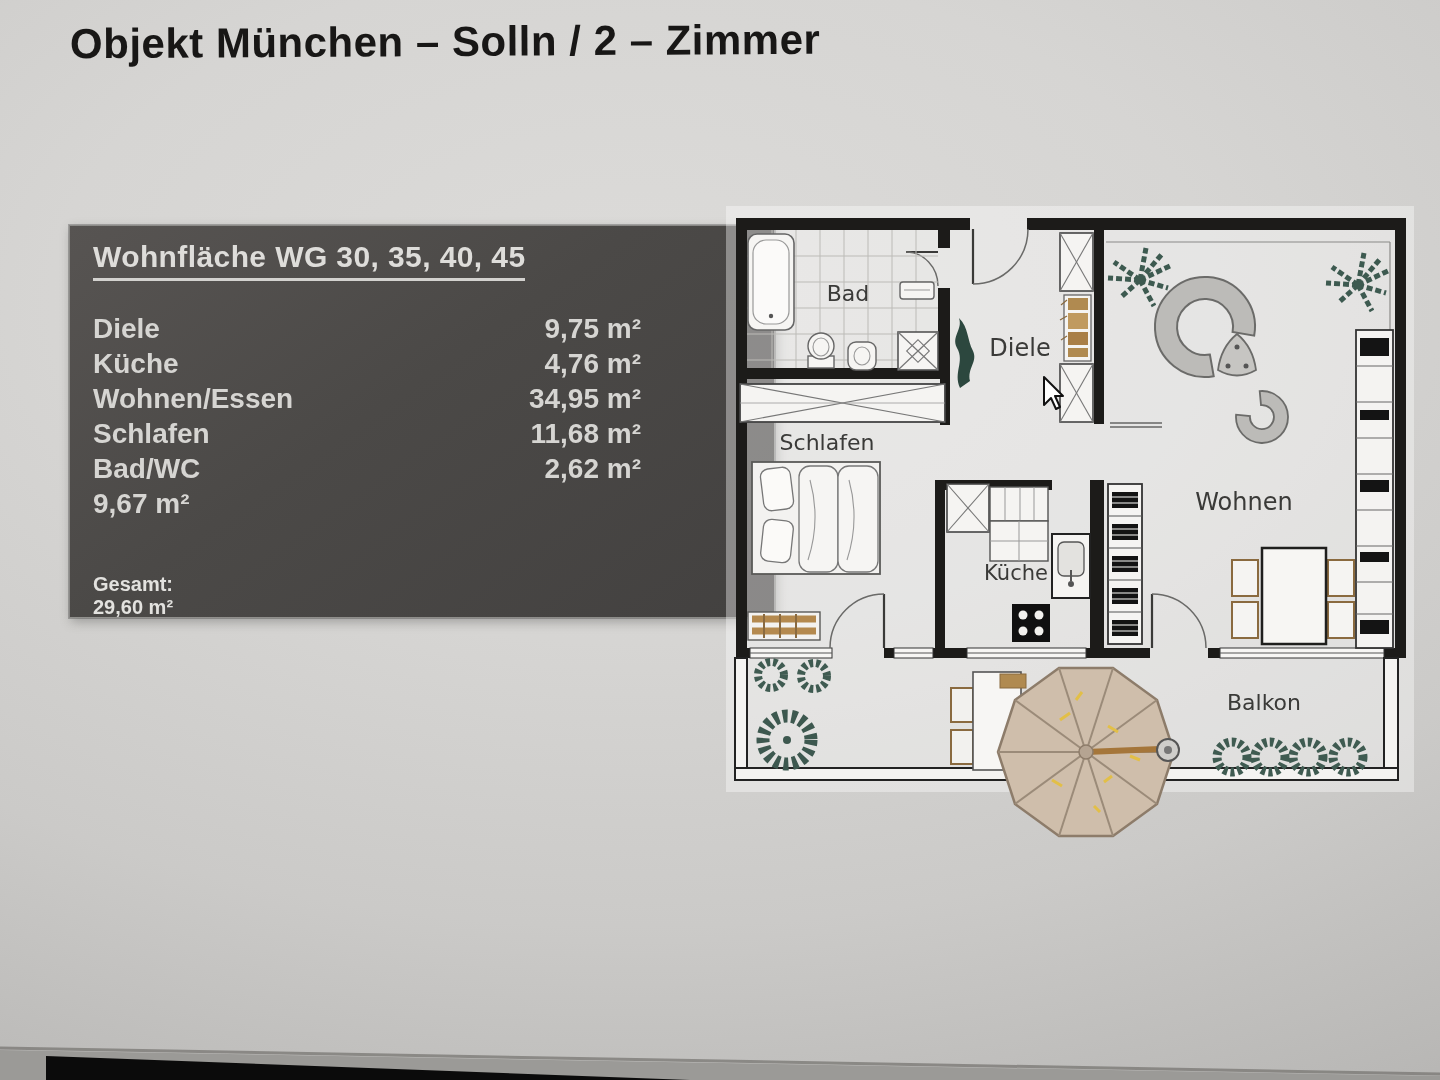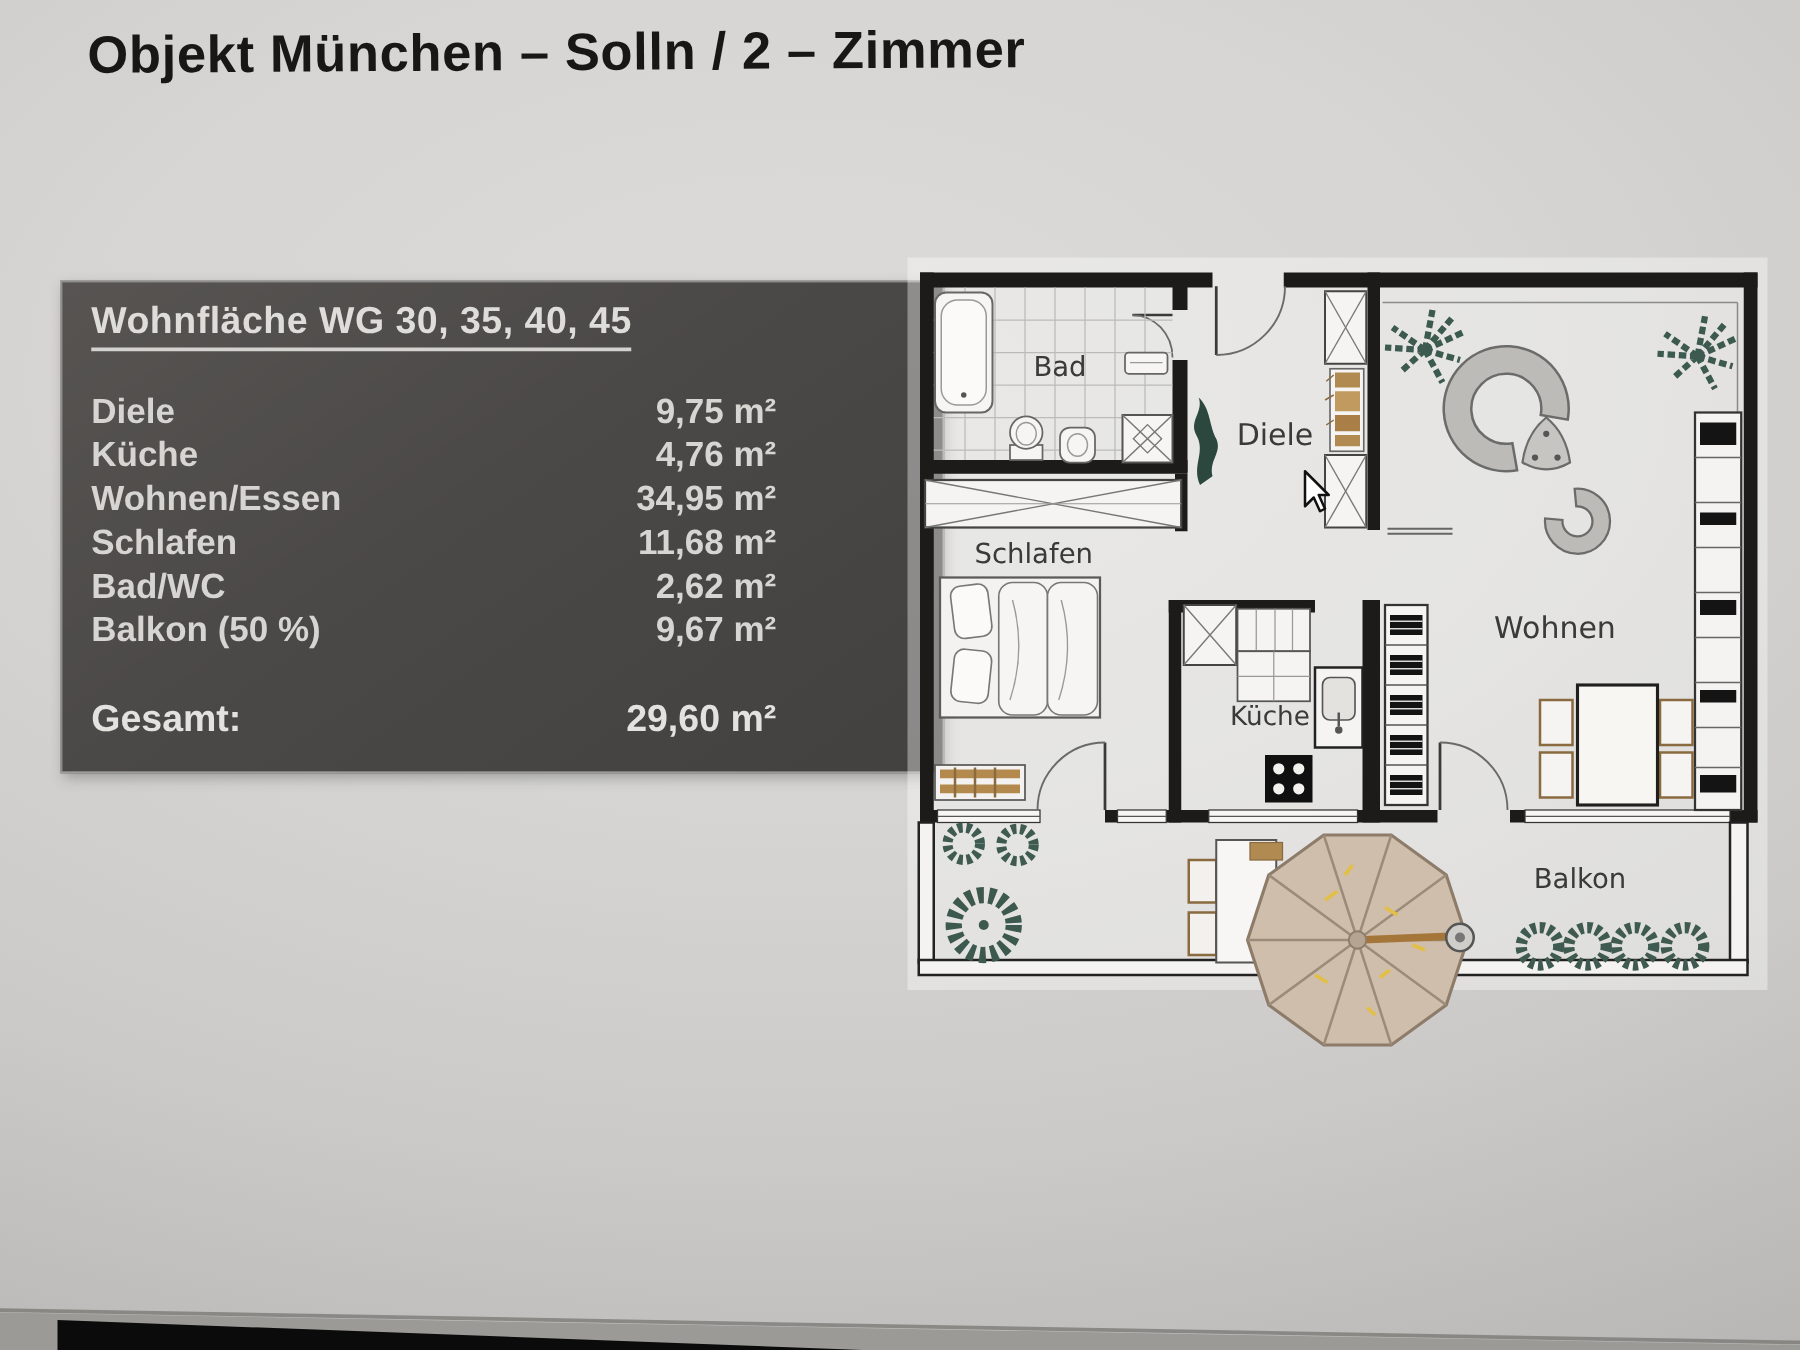--- a/index.html
+++ b/index.html
@@ -8,34 +8,34 @@
     position:relative;width:1440px;height:1080px;overflow:hidden;
     background:
       radial-gradient(ellipse 135% 105% at 44% 28%, #dcdbd9 0%, #d6d5d3 30%, #cbcac8 55%, #b9b8b6 78%, #a7a6a4 100%);
   }
   #page-title{
     position:absolute;left:70px;top:18px;
     font-size:42px;font-weight:800;color:#181716;letter-spacing:.5px;
     transform:rotate(-.35deg);
   }
   #area-box{
-    position:absolute;left:49px;top:225px;width:706px;height:393px;box-sizing:border-box;
+    position:absolute;left:69px;top:225px;width:706px;height:393px;box-sizing:border-box;
     background:linear-gradient(145deg,#575452 0%,#4b4947 45%,#434140 100%);
     border:1px solid rgba(195,195,192,.55);
     box-shadow:0 0 0 1px rgba(70,70,68,.35), 2px 4px 10px rgba(80,80,78,.4);
     color:#d6d5d2;padding:14px 0 0 23px;
   }
   #area-box .hdr{
     display:inline-block;font-size:30px;font-weight:700;color:#deddda;
     border-bottom:3px solid #d3d2cf;padding-bottom:4px;letter-spacing:.4px;
   }
   #area-box .rows{margin-top:30px;width:548px;}
   #area-box .row{display:flex;justify-content:space-between;font-size:28px;font-weight:700;line-height:35px;}
   #area-box .row .val{text-align:right;}
-  #area-box .total{display:flex;justify-content:space-between;width:548px;margin-top:38px;font-size:30px;font-weight:800;color:#e3e2df;}
+  #area-box .total{display:flex;justify-content:space-between;width:548px;margin-top:52px;font-size:20px;font-weight:800;color:#e3e2df;flex-direction:column;}
   #plan-svg{position:absolute;left:0;top:0;pointer-events:none;}
   text{font-family:"DejaVu Sans",sans-serif;fill:#3a3a38;}
 </style>
 </head>
 <body>
 
 <div id="stage">
 
   <div id="page-title">Objekt München – Solln / 2 – Zimmer</div>
 
@@ -56,21 +56,20 @@
       </div>
       <div class="row">
         <span class="lbl">Schlafen</span>
         <span class="val">11,68 m²</span>
       </div>
       <div class="row">
         <span class="lbl">Bad/WC</span>
         <span class="val">2,62 m²</span>
       </div>
       <div class="row">
-        <span class="lbl">Balkon (50 %)</span>
         <span class="val">9,67 m²</span>
       </div>
     </div>
     <div class="total">
       <span>Gesamt:</span>
       <span>29,60 m²</span>
     </div>
   </div>
 
   <svg id="plan-svg" width="1440" height="1080" viewBox="0 0 1440 1080">

